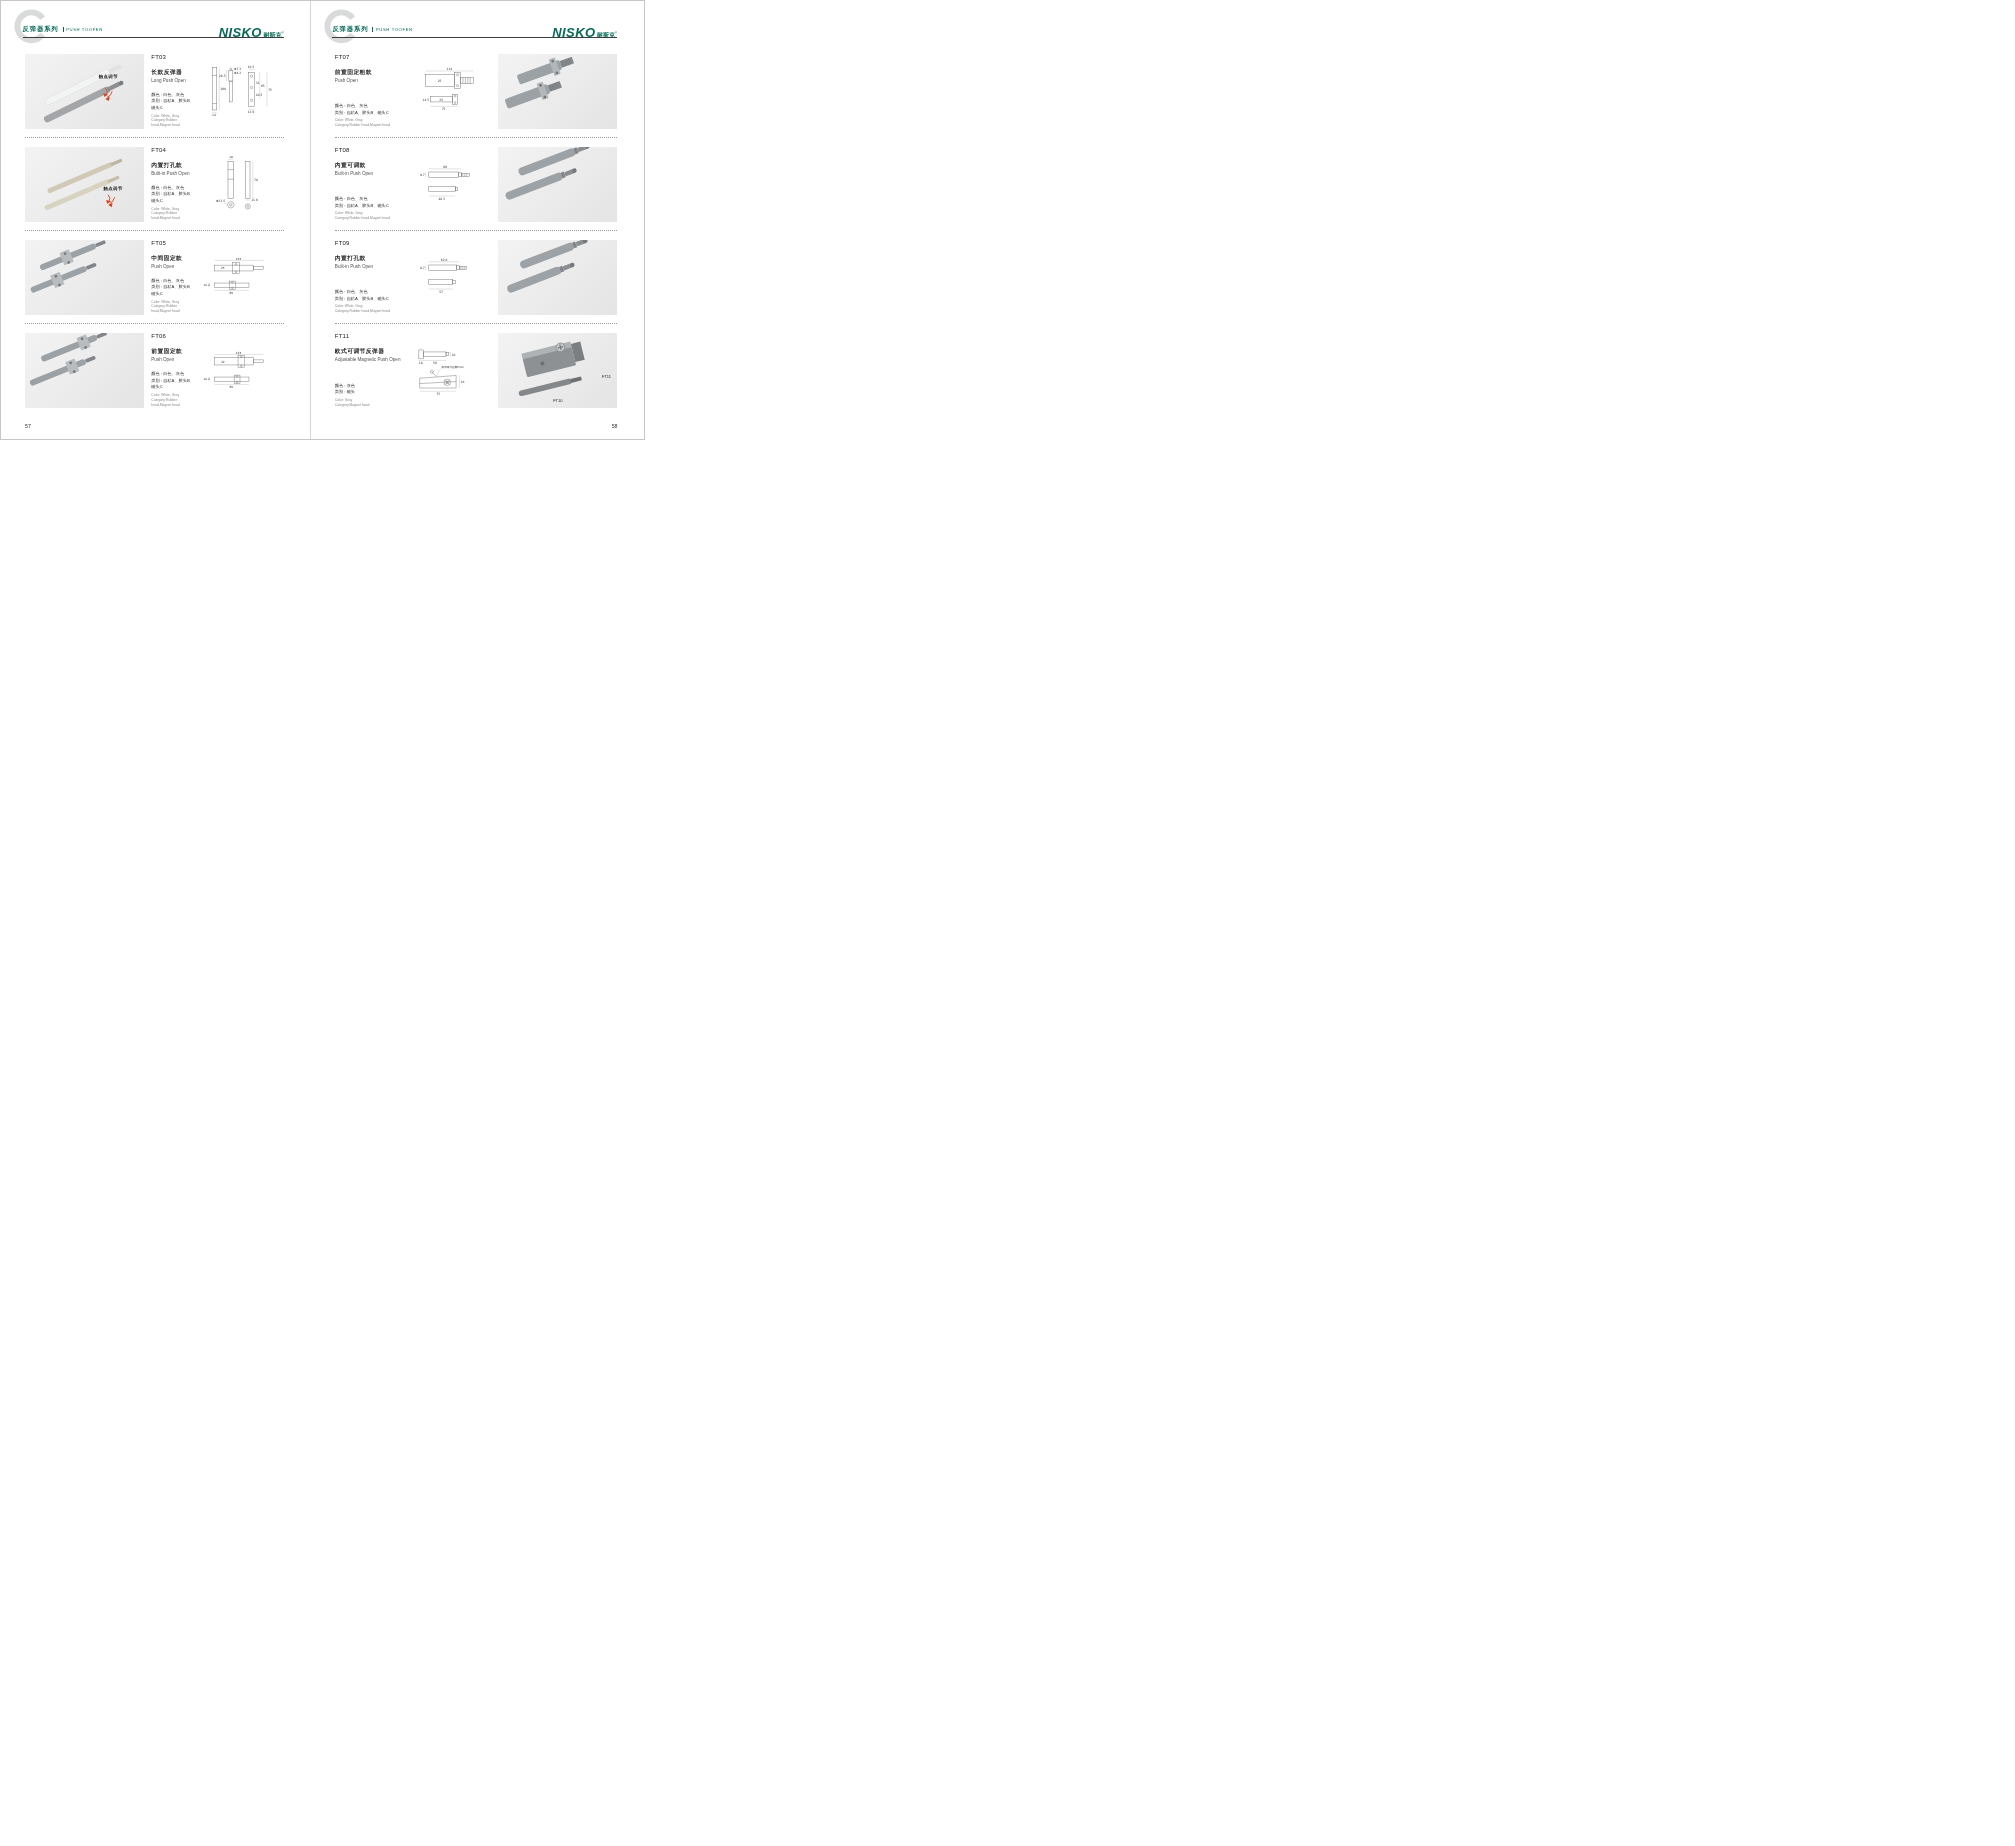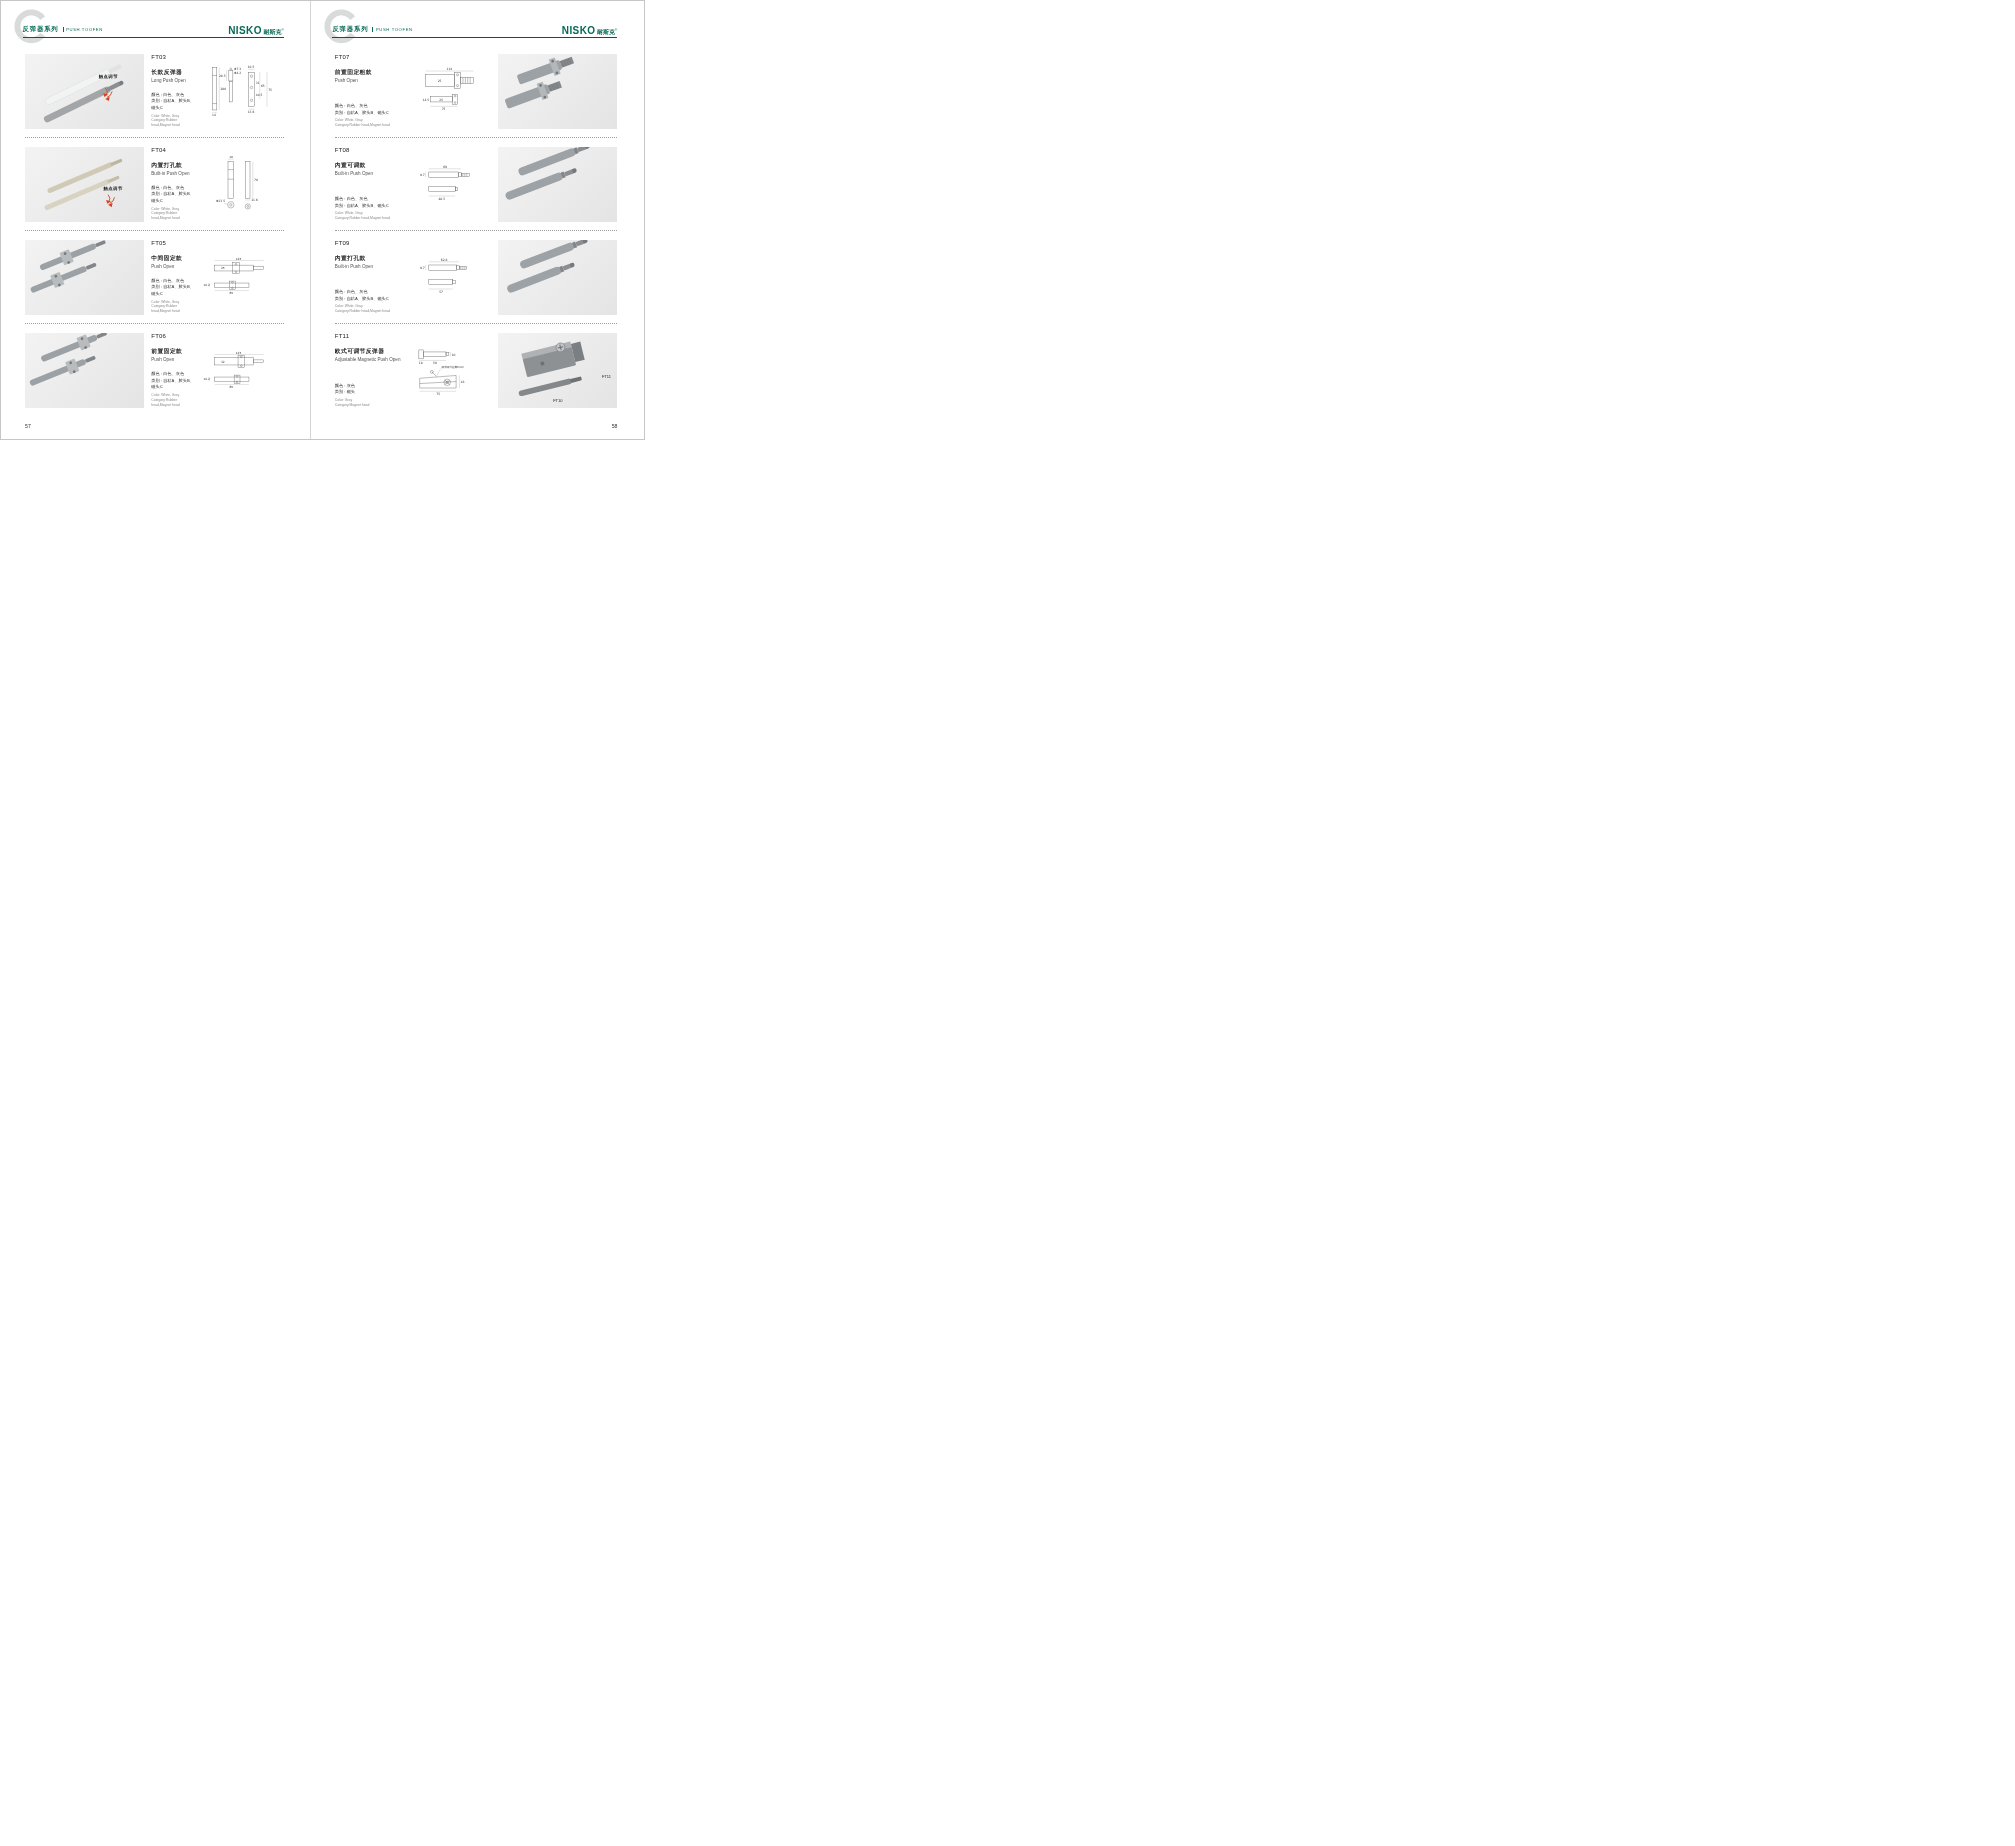--- a/index.html
+++ b/index.html
@@ -10,21 +10,21 @@
 
   
   .page-header { position:relative; height:37px; }
   .c-glyph { position:absolute; left:-11.3px; top:2.4px; }
   .title-block { position:absolute; left:-2.4px; top:18.5px; white-space:nowrap; }
   .title-cn { font-size:6.4px; font-weight:bold; color:#066a57; letter-spacing:0.8px; }
   .title-sep { display:inline-block; width:0.4px; height:5.2px; background:#066a57; margin:0 3.2px -0.8px 4px; }
   .title-en { font-size:4.2px; color:#066a57; letter-spacing:0.6px; font-variant:small-caps; }
   .header-rule { position:absolute; left:-2.4px; right:0; top:30px; height:0.4px; background:#3c3c3c; }
   .brand { position:absolute; right:0; top:18.5px; color:#066a57; white-space:nowrap; }
-  .brand-name { font-size:10px; font-weight:800; letter-spacing:0.4px;text-align:center; }
+  .brand-name { font-size:13px; font-weight:800; font-style:italic; letter-spacing:0.4px;text-align:center; }
   .brand-cn { font-size:6px; font-weight:bold; margin-left:1.6px; }
   .brand-reg { font-size:3.2px; vertical-align:super; }
 
   
   .rows { margin-top:1.6px; }
   .row { height:93px; display:grid; align-items:center; column-gap:7.3px; }
   .row.sep { border-bottom:0.4px dotted #9c9c9c; }
   .row.layout-left  { grid-template-columns:119px 1fr 81px; }
   .row.layout-right { grid-template-columns:72px 1fr 119px; }
 

